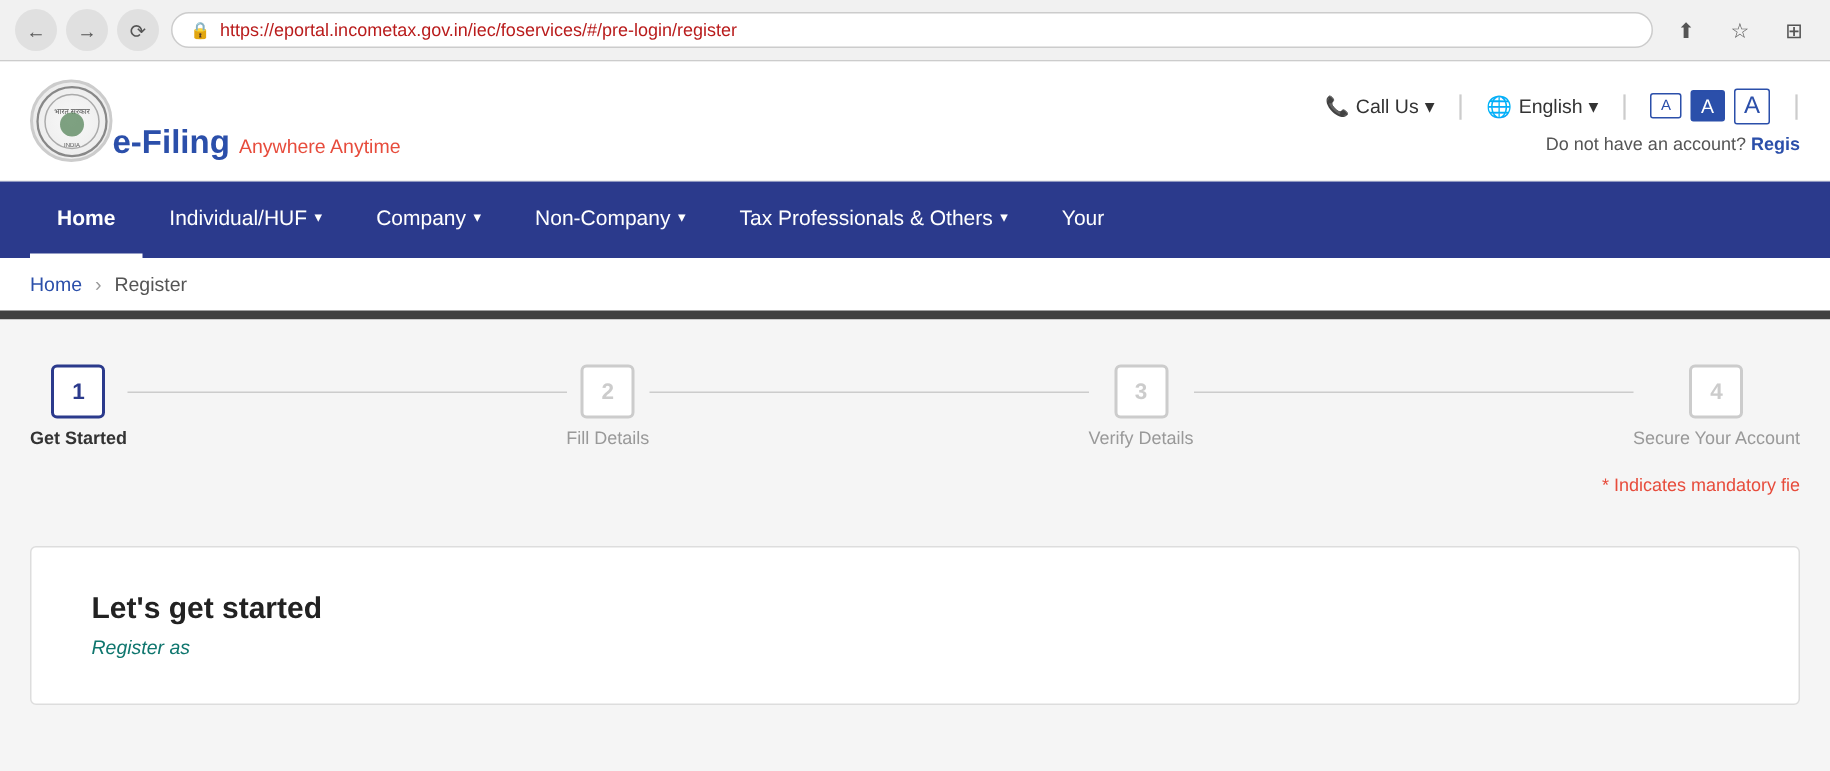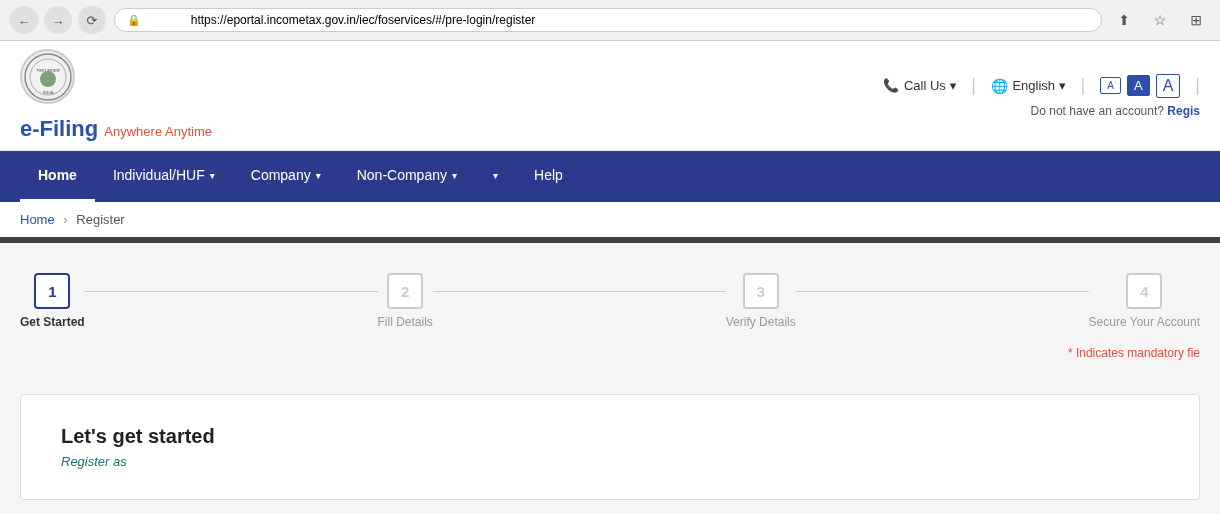--- a/index.html
+++ b/index.html
@@ -18,38 +18,38 @@
     .browser-btn {
       width: 28px; height: 28px; border-radius: 50%; background: #e0e0e0;
       border: none; cursor: pointer; display: flex; align-items: center; justify-content: center;
       font-size: 13px; color: #555;
     }
     .address-bar {
       flex: 1; background: white; border: 1px solid #ccc; border-radius: 20px;
       padding: 4px 12px; font-size: 12px; color: #333; display: flex; align-items: center; gap: 6px;
     }
     .lock-icon { color: #555; font-size: 11px; }
-    .address-text { color: #000000; font-size: 12px; margin-left: 44px; }
+    .address-text { color: #b91c1c; font-size: 12px; }
     .browser-actions { display: flex; gap: 8px; align-items: center; }
     .browser-action-btn {
       width: 28px; height: 28px; background: none; border: none; cursor: pointer;
       display: flex; align-items: center; justify-content: center; font-size: 14px; color: #555;
     }
 
     
     .top-header {
       background: white;
       padding: 8px 20px;
       display: flex;
       align-items: center;
       justify-content: space-between;
       border-bottom: 1px solid #eee;
       min-height: 80px;
     }
-    .logo-section { display: flex; align-items: flex-start; gap: 12px; flex-direction: column; }
+    .logo-section { display: flex; align-items: flex-end; gap: 0; }
     .logo-emblem {
       width: 55px; height: 55px;
       background: radial-gradient(circle, #f8f8f8, #e8e8e8);
       border-radius: 50%;
       border: 2px solid #ccc;
       display: flex; align-items: center; justify-content: center;
       font-size: 9px; color: #555; text-align: center;
       overflow: hidden;
     }
     .logo-text { display: flex; flex-direction: column; }
@@ -233,24 +233,25 @@
   </div>
   <div class="nav-item">
     <span>Company</span>
     <span class="nav-chevron">▾</span>
   </div>
   <div class="nav-item">
     <span>Non-Company</span>
     <span class="nav-chevron">▾</span>
   </div>
   <div class="nav-item">
+    <span>Tax Professionals &amp; Others</span>
     <span class="nav-chevron">▾</span>
   </div>
   <div class="nav-item">
-    <span>Help</span>
+    <span>Your</span>
   </div>
 </nav>
 
 <div class="breadcrumb">
   <a href="#">Home</a>
   <span class="breadcrumb-sep">›</span>
   <span>Register</span>
 </div>
 
 <div class="main-content">

